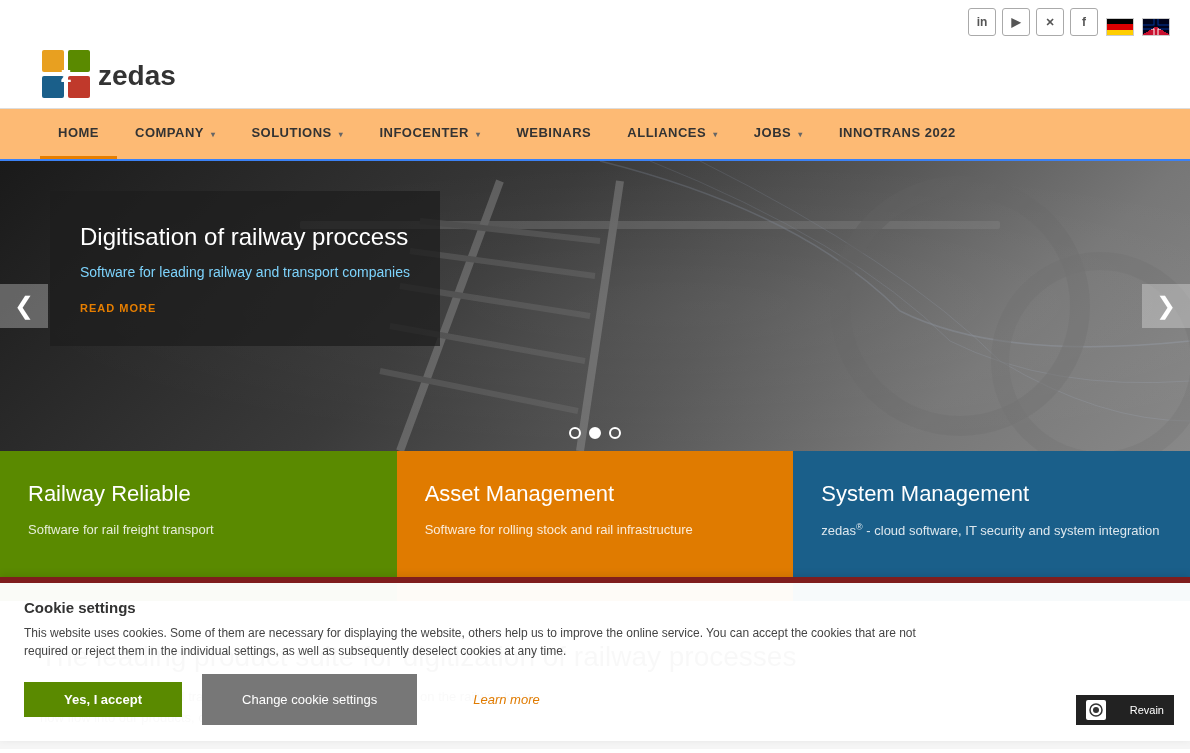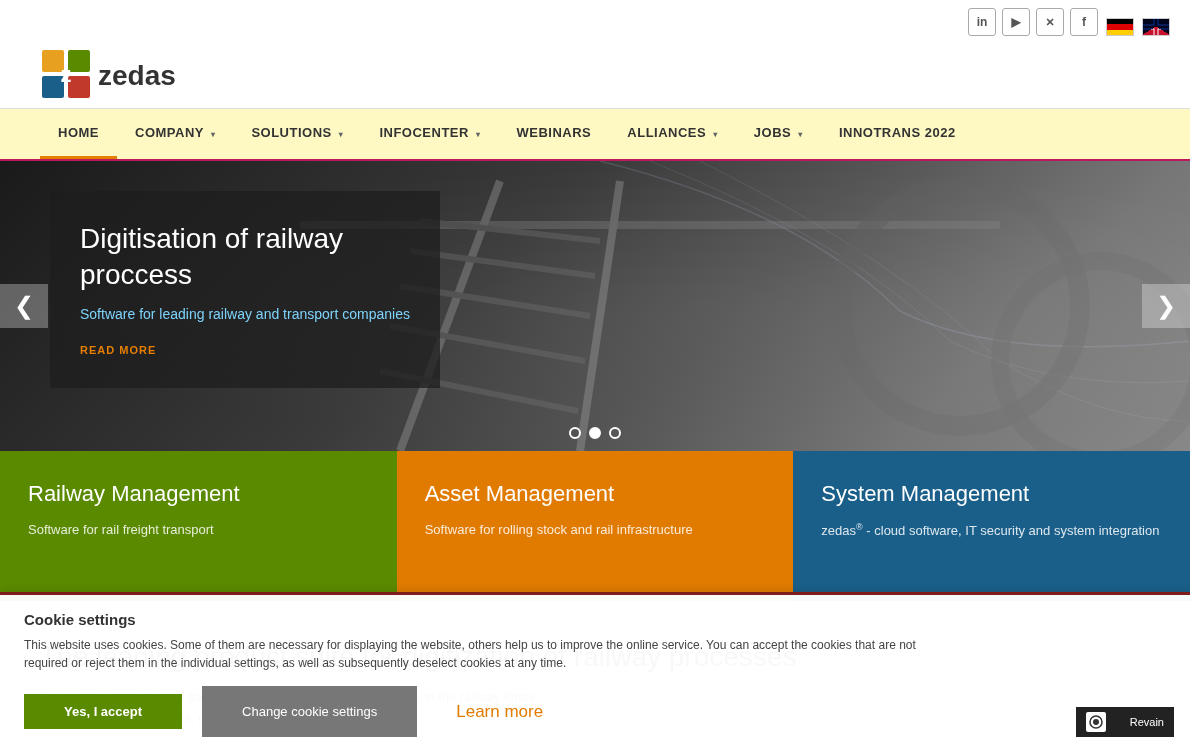--- a/index.html
+++ b/index.html
@@ -39,22 +39,22 @@
     .logo-container {
       display: flex; align-items: center;
       margin-right: auto;
     }
     .logo-text {
       font-size: 28px; font-weight: bold; color: #333;
     }
 
     
     .nav-bar {
-      background: #fef9c3;
-      border-bottom: 2px solid #be185d;
+      background: #fdba74;
+      border-bottom: 2px solid #3b82f6;
     }
     .nav-list {
       display: flex;
       list-style: none;
       padding: 0 0 0 40px;
     }
     .nav-item {
       position: relative;
     }
     .nav-link {
@@ -90,21 +90,21 @@
         linear-gradient(135deg, #1a1a1a 0%, #3a3a3a 40%, #555 60%, #777 80%, #888 100%);
     }
     .hero-content-box {
       position: absolute;
       top: 30px; left: 50px;
       width: 390px;
       background: rgba(30,30,30,0.75);
       padding: 30px 30px 30px 30px;
     }
     .hero-title {
-      font-size: 28px;
+      font-size: 24px;
       color: #fff;
       font-weight: 300;
       margin-bottom: 12px;
       line-height: 1.3;
     }
     .hero-subtitle {
       font-size: 14px;
       color: #7dd3fc;
       margin-bottom: 18px;
     }
@@ -192,24 +192,24 @@
     .bottom-text {
       font-size: 13px;
       color: #555;
       line-height: 1.6;
       max-width: 520px;
     }
 
     
     .cookie-banner {
       position: fixed;
-      bottom: 0;
+      bottom: 12px;
       left: 0; right: 0;
       background: rgba(255,255,255,0.97);
-      border-top: 3px solid #7f1d1d;
+      border-top: 6px solid #7f1d1d;
       padding: 16px 24px 16px 24px;
       z-index: 1000;
       box-shadow: 0 -2px 8px rgba(0,0,0,0.1);
     }
     .cookie-title {
       font-size: 15px;
       font-weight: bold;
       color: #333;
       margin-bottom: 8px;
     }
@@ -236,25 +236,26 @@
     }
     .btn-change {
       background: #777;
       color: #fff;
       border: none;
       padding: 18px 40px;
       font-size: 13px;
       cursor: pointer;
     }
     .learn-more {
-      font-size: 17px;
+      font-size: 13px;
       color: #e07b00;
       cursor: pointer;
-      margin-left: 19px;
+      margin-left: 36px;
       text-decoration: none;
+      font-style: italic;
     }
 
     
     .logo-svg-wrap {
       display: inline-block;
       margin-right: 6px;
     }
   </style>
 </head>
 <body>
@@ -372,21 +373,21 @@
   <div class="slider-nav">
     <div class="slider-dot"></div>
     <div class="slider-dot active"></div>
     <div class="slider-dot"></div>
   </div>
 </div>
 
 <div class="cards-section">
 
   <div class="card card-green">
-    <div class="card-title">Railway Management</div>
+    <div class="card-title">Railway Reliable</div>
     <div class="card-subtitle">Software for rail freight transport</div>
   </div>
 
   <div class="card card-orange">
     <div class="card-title">Asset Management</div>
     <div class="card-subtitle">Software for rolling stock and rail infrastructure</div>
   </div>
 
   <div class="card card-blue">
     <div class="card-title">System Management</div>

